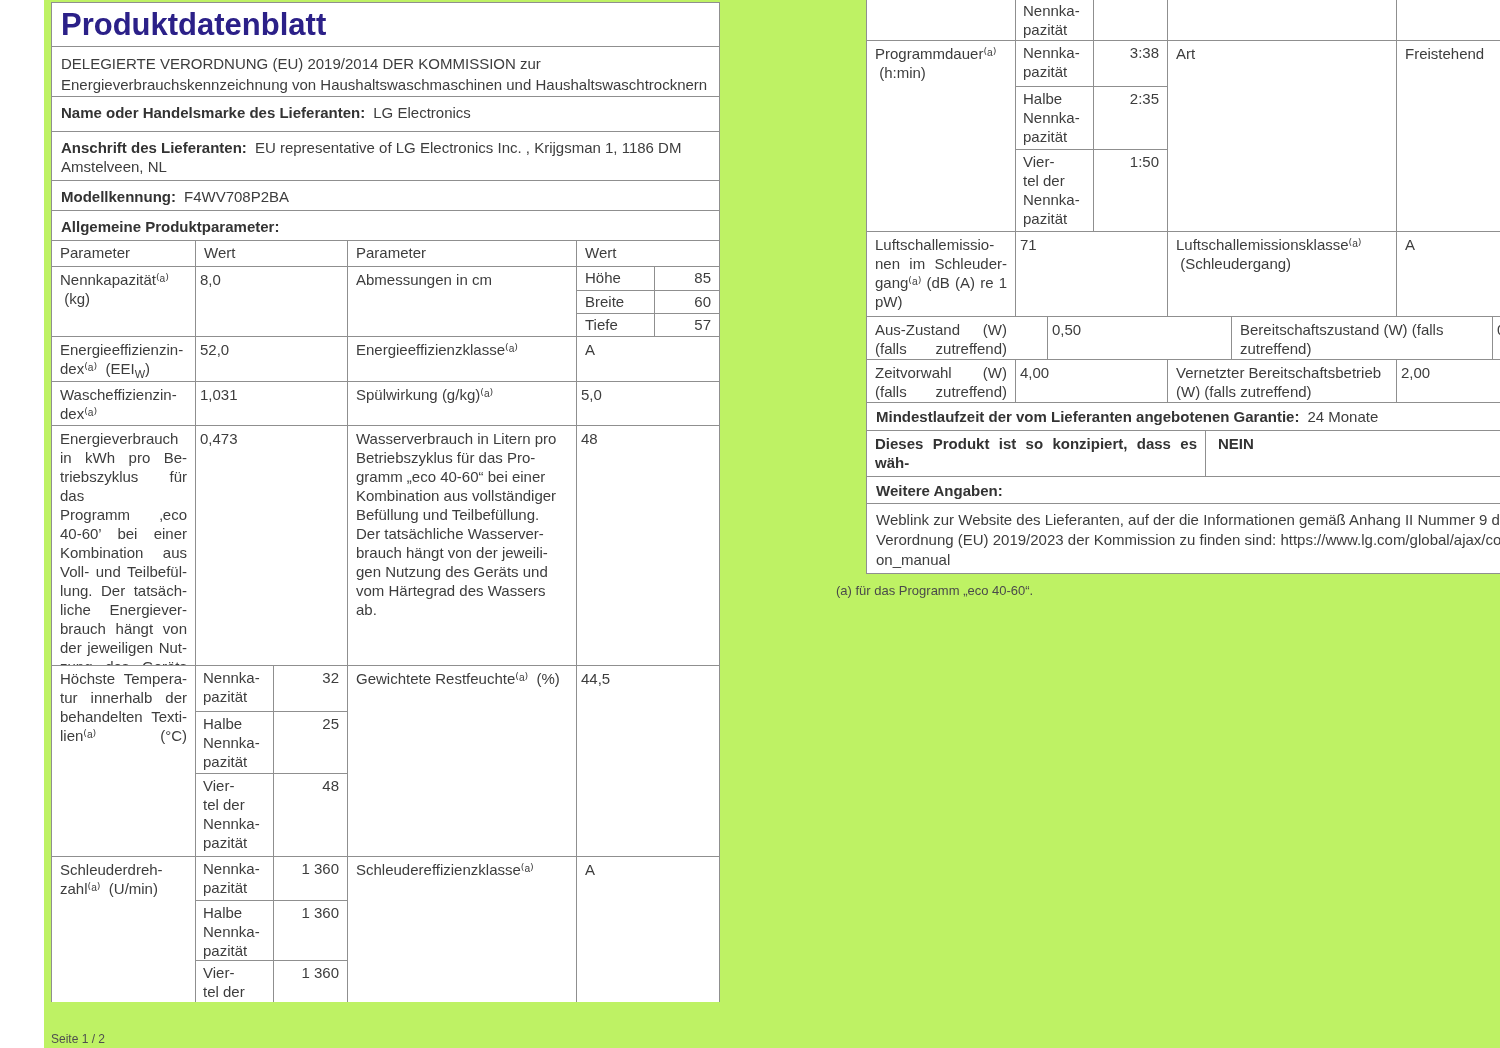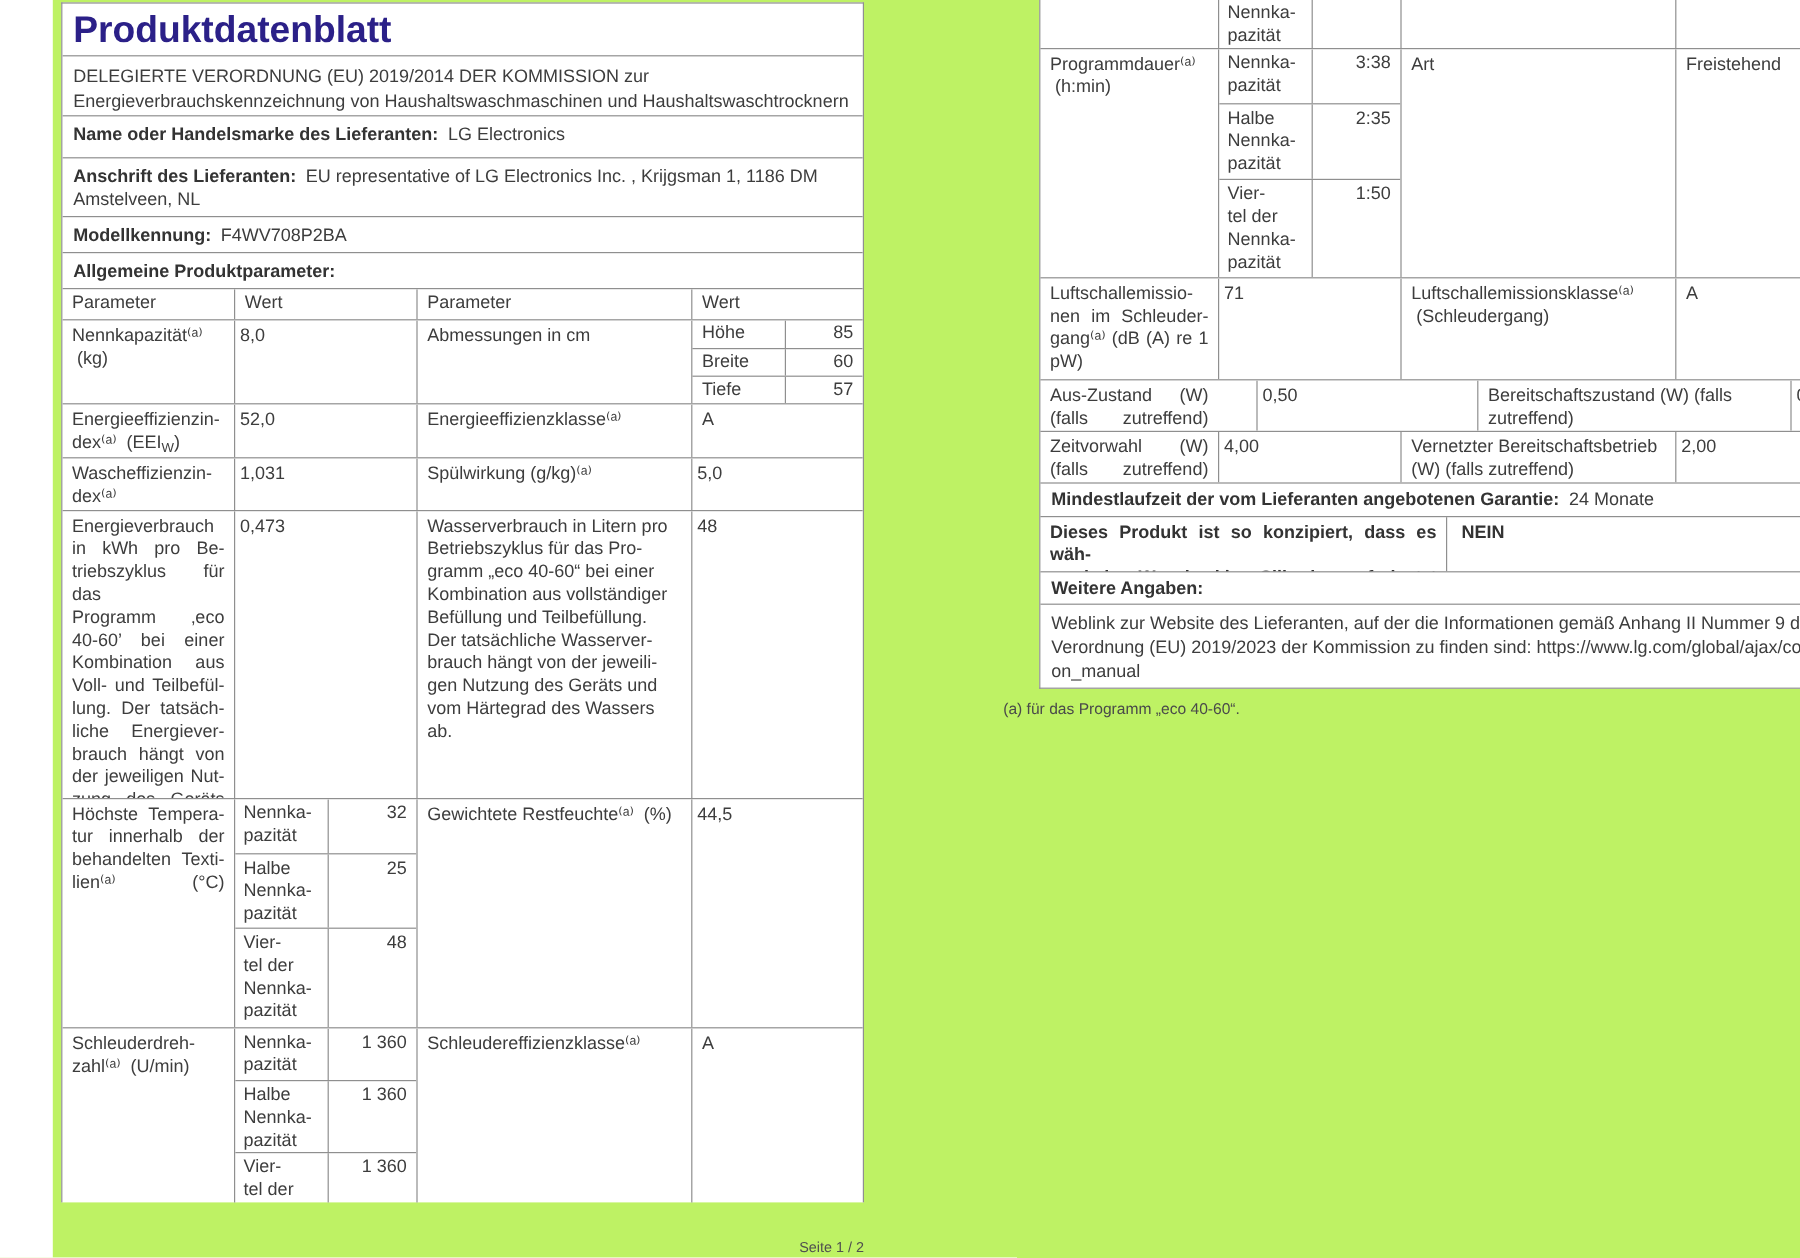--- a/index.html
+++ b/index.html
@@ -50,21 +50,21 @@
   .dimcol { display: flex; flex-direction: column; }
   .dimrow { display: grid; grid-template-columns: 77px 1fr; height: 23px; flex: 0 0 auto; }
   .dimrow + .dimrow { border-top: 1px solid var(--bc); }
   .dimrow.fill { flex: 1 1 auto; }
   .dimlabel { padding: 1px 2px 0 8px; }
   .dimval { border-left: 1px solid var(--bc); text-align: right; padding: 1px 8px 0 2px; }
 
   sub { font-size: 11px; }
 
   .footnote { position: absolute; left: 792px; top: 581px; font-size: 13px; color: #4a4a4a; }
-  .pgfoot { position: absolute; top: 1030px; text-align: right; font-size: 12px; color: #4f4f4f; }
+  .pgfoot { position: absolute; top: 1030px; text-align: left; font-size: 12px; color: #4f4f4f; }
   #foot1 { left: 7px; width: 669px; }
   #foot2 { left: 822px; width: 676px; }
 </style>
 </head>
 <body>
 
 <div class="sheet">
 
   <div class="page" id="page1">
 

